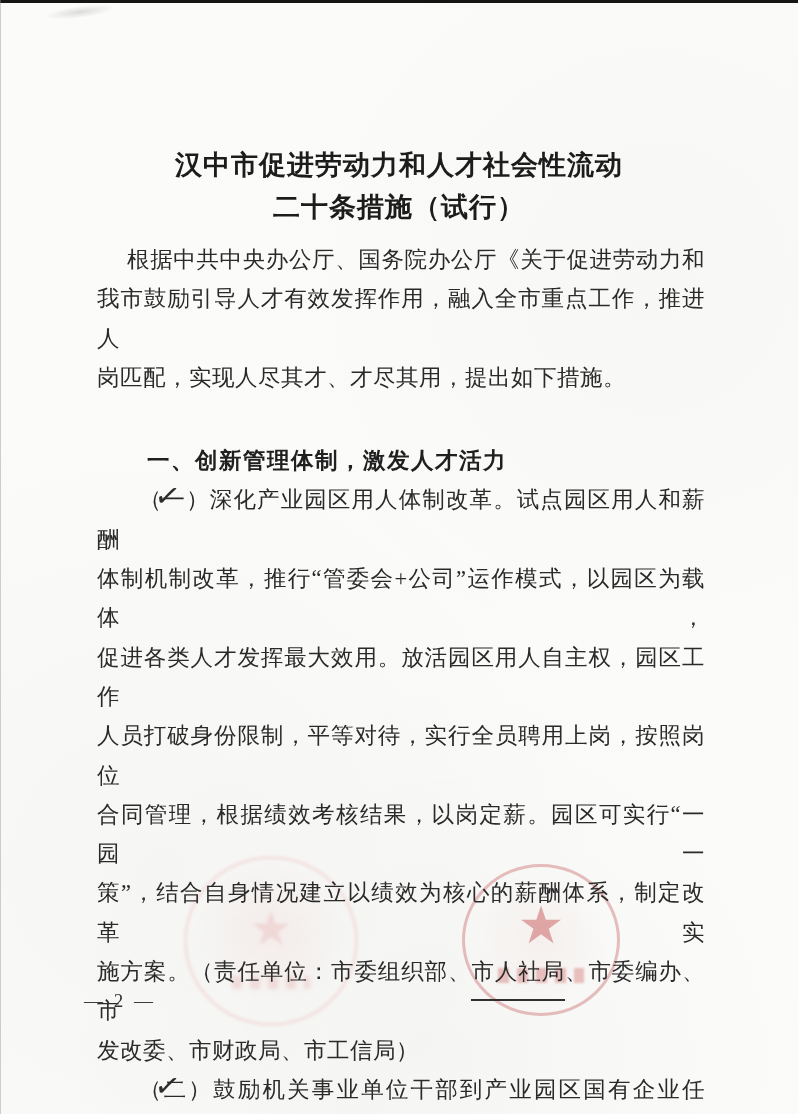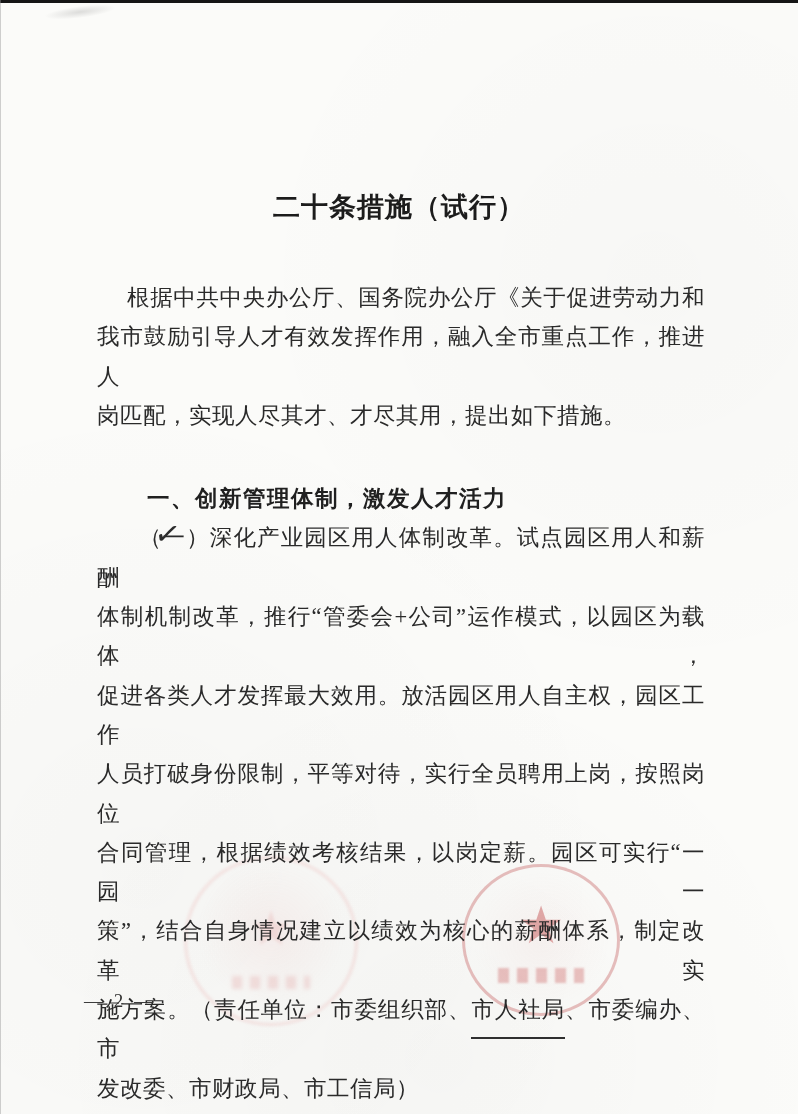--- a/index.html
+++ b/index.html
@@ -32,21 +32,21 @@
   .title-1 { top:147px; }
   .title-2 { top:189px; }
 
   .body {
     position:absolute; left:97px; top:240px; width:608px;
     font-size:22.5px; line-height:39.3px; letter-spacing:0.5px;
     z-index:2;
   }
   .line { position:relative; white-space:nowrap; }
   .jl { white-space:normal; text-align:justify; text-align-last:justify; }
-  .indent-intro { text-indent:30px;margin-top:38px; }
+  .indent-intro { text-indent:30px; }
   .indent-item  { text-indent:42px; }
   .heading {
     font-family:"Liberation Sans","DejaVu Sans",sans-serif;
     font-weight:bold; letter-spacing:1.5px; text-indent:50px;
     color:#202020;
     margin-top:44px;
   }
   .check {
     position:absolute; left:16px; top:-6px;
     font-family:"DejaVu Sans",sans-serif;
@@ -117,20 +117,21 @@
 
   <div class="stamp stamp-left">
     <span class="stamp-star">★</span>
     <span class="stamp-chars"></span>
   </div>
   <div class="stamp stamp-right">
     <span class="stamp-star">★</span>
     <span class="stamp-chars"></span>
   </div>
 
+  <div class="title-line title-1">汉中市促进劳动力和人才社会性流动</div>
   <div class="title-line title-2">二十条措施（试行）</div>
 
   <div class="body">
     <div class="line jl indent-intro">根据中共中央办公厅、国务院办公厅《关于促进劳动力和</div>
     <div class="line jl">我市鼓励引导人才有效发挥作用，融入全市重点工作，推进人</div>
     <div class="line">岗匹配，实现人尽其才、才尽其用，提出如下措施。</div>
 
     <div class="line heading">一、创新管理体制，激发人才活力</div>
 
     <div class="line jl indent-item">

